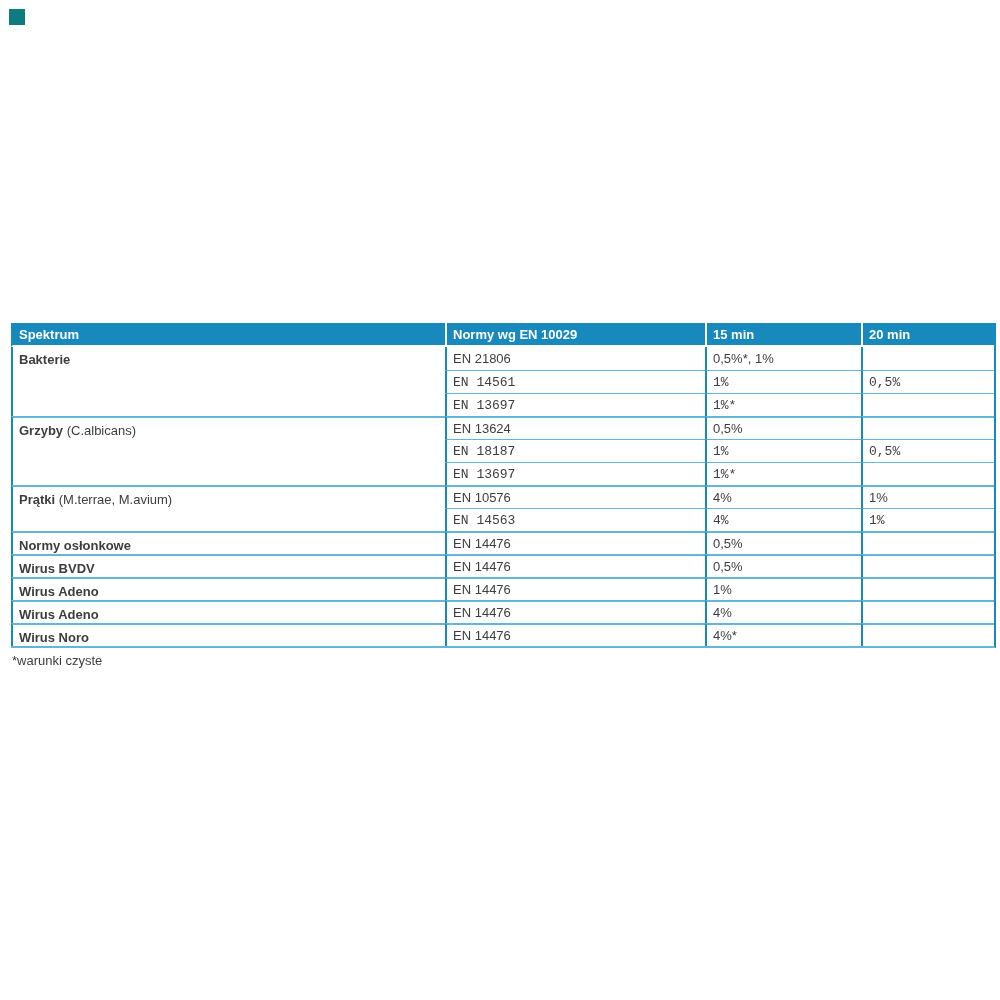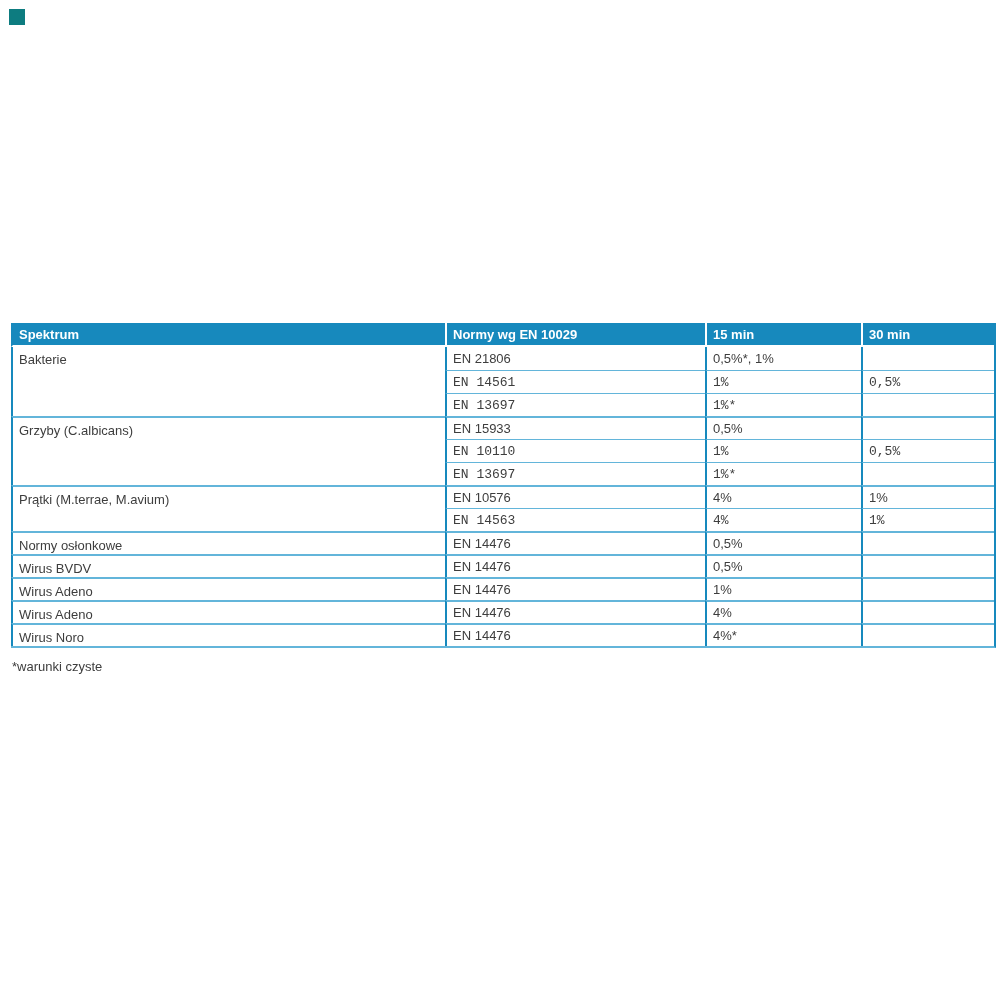--- a/index.html
+++ b/index.html
@@ -35,45 +35,45 @@
   }
   th:first-child{border-left:2px solid var(--teal);}
   td{
     height:23px;font-size:13px;color:var(--text);
     padding:0 0 0 6px;vertical-align:middle;
     border-left:2px solid var(--teal);
     overflow:hidden;white-space:nowrap;
     background:#ffffff;
   }
   td.spectrum{vertical-align:top;padding-top:4px;line-height:17px;}
-  .g-name{font-weight:normal;}
+  .g-name{font-weight:bold;}
   .g-note{font-weight:normal;}
   tr.sub-row td{border-top:1px solid var(--light);font-family:Liberation Mono, monospace;}
   tr.group-start td{border-top:2px solid var(--light);margin-left:40px;}
-  .footnote{margin-top:11px;margin-left:1px;font-size:13px;color:var(--text);}
+  .footnote{margin-top:5px;margin-left:1px;font-size:13px;color:var(--text);}
 </style>
 </head>
 <body>
 
 <div class="corner-square"></div>
 
 <div class="table-wrap">
   <table>
     <colgroup>
       <col style="width:434px">
       <col style="width:260px">
       <col style="width:156px">
       <col style="width:133px">
     </colgroup>
     <thead>
       <tr>
         <th>Spektrum</th>
         <th>Normy wg EN 10029</th>
         <th>15 min</th>
-        <th>30 min</th>
+        <th>20 min</th>
       </tr>
     </thead>
     <tbody>
         <tr>
           <td class="spectrum" rowspan="3"><span class="g-name">Bakterie</span></td>
           <td class="norm">EN 21806</td>
           <td class="min15">0,5%*, 1%</td>
           <td class="min30"></td>
         </tr>
         <tr class="sub-row">
@@ -81,26 +81,26 @@
           <td class="min15">1%</td>
           <td class="min30">0,5%</td>
         </tr>
         <tr class="sub-row">
           <td class="norm">EN 13697</td>
           <td class="min15">1%*</td>
           <td class="min30"></td>
         </tr>
         <tr class="group-start">
           <td class="spectrum" rowspan="3"><span class="g-name">Grzyby</span><span class="g-note"> (C.albicans)</span></td>
-          <td class="norm">EN 15933</td>
+          <td class="norm">EN 13624</td>
           <td class="min15">0,5%</td>
           <td class="min30"></td>
         </tr>
         <tr class="sub-row">
-          <td class="norm">EN 10110</td>
+          <td class="norm">EN 18187</td>
           <td class="min15">1%</td>
           <td class="min30">0,5%</td>
         </tr>
         <tr class="sub-row">
           <td class="norm">EN 13697</td>
           <td class="min15">1%*</td>
           <td class="min30"></td>
         </tr>
         <tr class="group-start">
           <td class="spectrum" rowspan="2"><span class="g-name">Prątki</span><span class="g-note"> (M.terrae, M.avium)</span></td>

